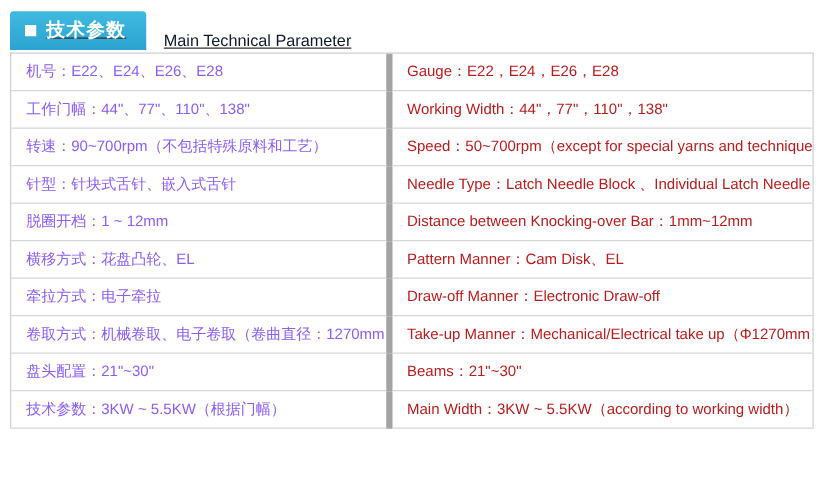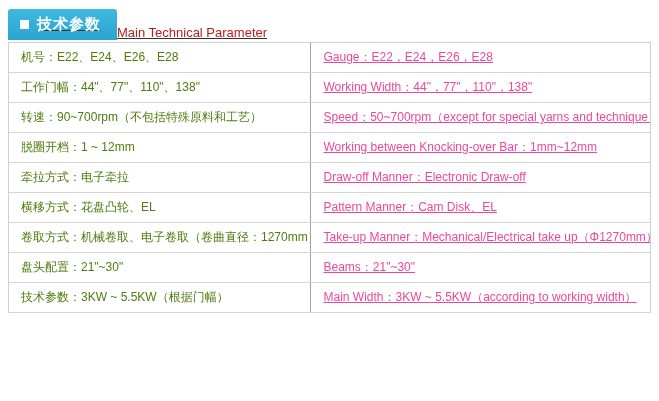--- a/index.html
+++ b/index.html
@@ -47,22 +47,23 @@
     flex: none;
   }
   .header-title-cn {
     color: #ffffff;
     font-size: 15px;
     font-weight: bold;
     letter-spacing: 1px;
     white-space: nowrap;
   }
   .header-title-en {
-    color: #b91c1c;
+    color: #0f172a;
     font-size: 13px;
+    margin-left: 14px;
     white-space: nowrap;
   }
   .header-rule {
     position: absolute;
     left: 8px;
     right: 8px;
     bottom: 3px;
     height: 2px;
     background: #d9d9d9;
     z-index: -1;
@@ -85,28 +86,27 @@
     height: 29px;
     padding: 0 0 0 12px;
     vertical-align: middle;
     font-size: 12px;
     line-height: 1.25;
     white-space: nowrap;
     overflow: hidden;
   }
   td.cn {
     width: 47%;
-    color: #4d7c0f;
-    border-right: 1px solid #a3a3a3;
+    color: #8b5cf6;
+    border-right: 5px solid #a3a3a3;
   }
   td.en {
     width: 53%;
-    color: #ec4899;
+    color: #b91c1c;
     font-size: 11.5px;
-    text-decoration: underline;
   }
 </style>
 </head>
 <body>
 
 <div class="page">
 
   <div class="header">
     <div class="header-rule"></div>
     <div class="header-tab">
@@ -125,30 +125,34 @@
         </tr>
         <tr>
           <td class="cn">工作门幅：44"、77"、110"、138"</td>
           <td class="en">Working Width：44"，77"，110"，138"</td>
         </tr>
         <tr>
           <td class="cn">转速：90~700rpm（不包括特殊原料和工艺）</td>
           <td class="en">Speed：50~700rpm（except for special yarns and technique）</td>
         </tr>
         <tr>
+          <td class="cn">针型：针块式舌针、嵌入式舌针</td>
+          <td class="en">Needle Type：Latch Needle Block 、Individual Latch Needle</td>
+        </tr>
+        <tr>
           <td class="cn">脱圈开档：1 ~ 12mm</td>
-          <td class="en">Working between Knocking-over Bar：1mm~12mm</td>
+          <td class="en">Distance between Knocking-over Bar：1mm~12mm</td>
+        </tr>
+        <tr>
+          <td class="cn">横移方式：花盘凸轮、EL</td>
+          <td class="en">Pattern Manner：Cam Disk、EL</td>
         </tr>
         <tr>
           <td class="cn">牵拉方式：电子牵拉</td>
           <td class="en">Draw-off Manner：Electronic Draw-off</td>
-        </tr>
-        <tr>
-          <td class="cn">横移方式：花盘凸轮、EL</td>
-          <td class="en">Pattern Manner：Cam Disk、EL</td>
         </tr>
         <tr>
           <td class="cn">卷取方式：机械卷取、电子卷取（卷曲直径：1270mm）</td>
           <td class="en">Take-up Manner：Mechanical/Electrical take up（Φ1270mm）</td>
         </tr>
         <tr>
           <td class="cn">盘头配置：21"~30"</td>
           <td class="en">Beams：21"~30"</td>
         </tr>
         <tr>

